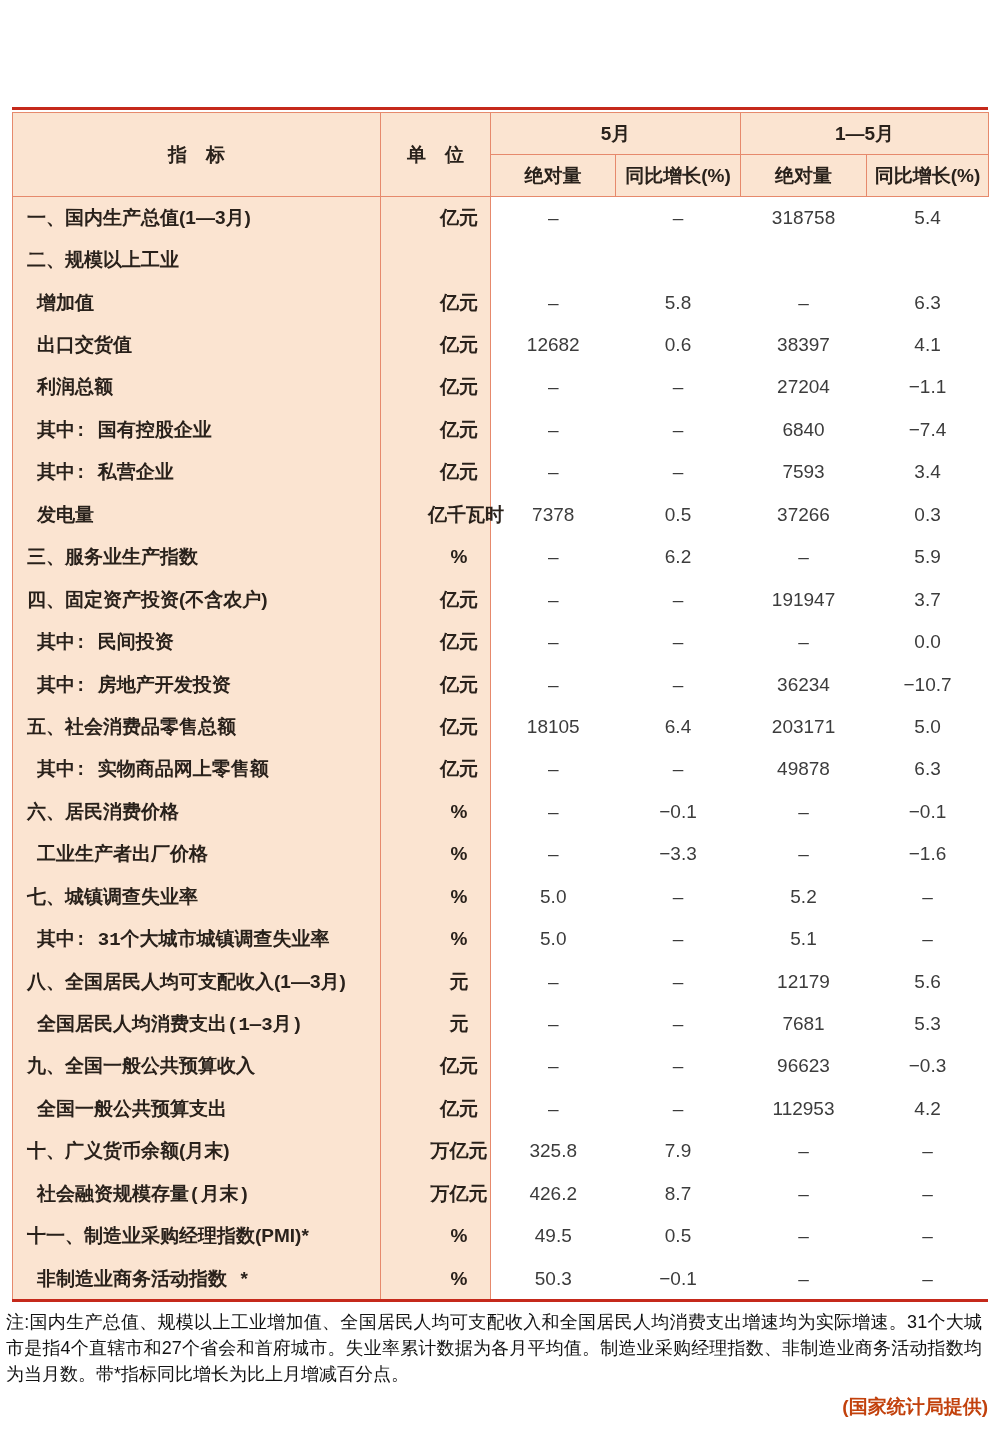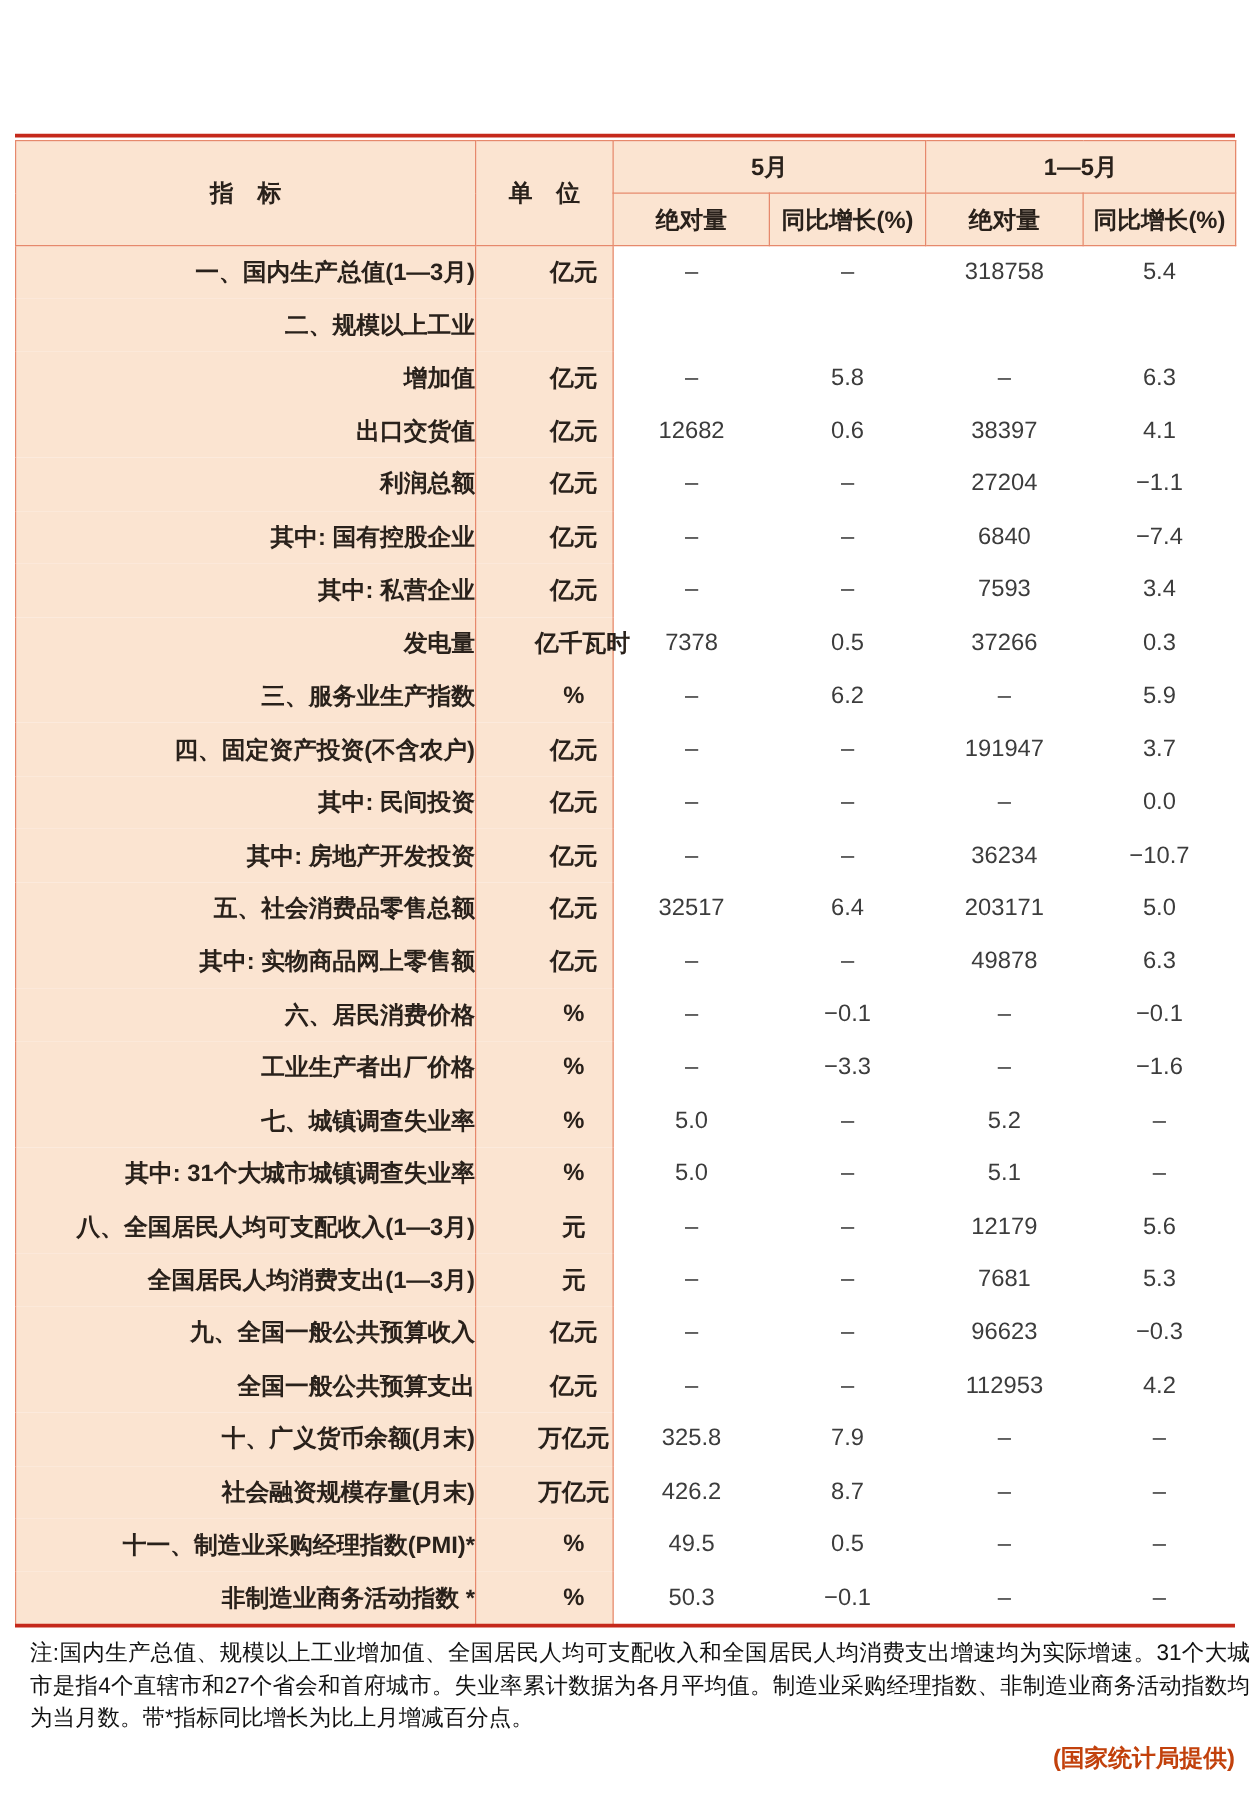--- a/index.html
+++ b/index.html
@@ -68,42 +68,42 @@
   tbody td {
     vertical-align: middle;
     font-size: 19px;
     color: var(--ink);
   }
   td.label-cell {
     background: var(--peach);
     border-left: 1px solid var(--salmon);
     border-right: 1px solid var(--salmon);
     font-weight: bold;
-    text-align: right;
+    text-align: left;
     white-space: nowrap;
   }
   td.label-cell.indent-0 { padding-left: 14px; }
-  td.label-cell.indent-1 { padding-left: 42px; }
+  td.label-cell.indent-1 { padding-left: 24px; font-family: Liberation Mono, monospace; }
   td.unit-cell {
     background: var(--peach);
     border-right: 1px solid var(--salmon);
     font-weight: bold;
     text-align: center;
     white-space: nowrap;
     padding-left: 47px;
   }
   td.value-cell {
     background: #ffffff;
     text-align: center;
     color: var(--num);
     font-weight: normal;
   }
   .note {
     position: absolute;
-    left: 24px;
+    left: 6px;
     top: 1309px;
     width: 976px;
     font-size: 18px;
     line-height: 26px;
     color: #121212;
     text-align: justify;
   }
   .provider {
     position: absolute;
     right: 12px;
@@ -237,21 +237,21 @@
           <td class="label-cell indent-1">其中: 房地产开发投资</td>
           <td class="unit-cell">亿元</td>
           <td class="value-cell">–</td>
           <td class="value-cell">–</td>
           <td class="value-cell">36234</td>
           <td class="value-cell">−10.7</td>
         </tr>
         <tr>
           <td class="label-cell indent-0">五、社会消费品零售总额</td>
           <td class="unit-cell">亿元</td>
-          <td class="value-cell">32517</td>
+          <td class="value-cell">18105</td>
           <td class="value-cell">6.4</td>
           <td class="value-cell">203171</td>
           <td class="value-cell">5.0</td>
         </tr>
         <tr>
           <td class="label-cell indent-1">其中: 实物商品网上零售额</td>
           <td class="unit-cell">亿元</td>
           <td class="value-cell">–</td>
           <td class="value-cell">–</td>
           <td class="value-cell">49878</td>

